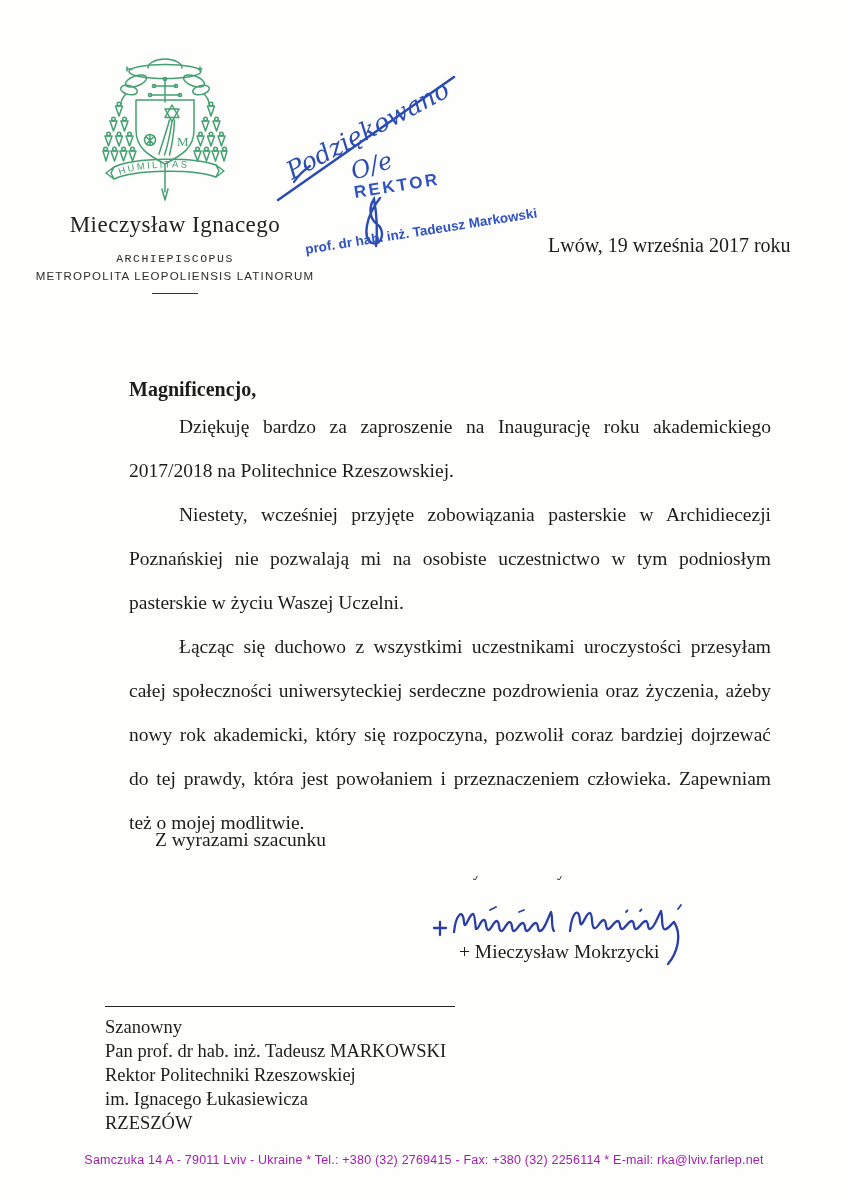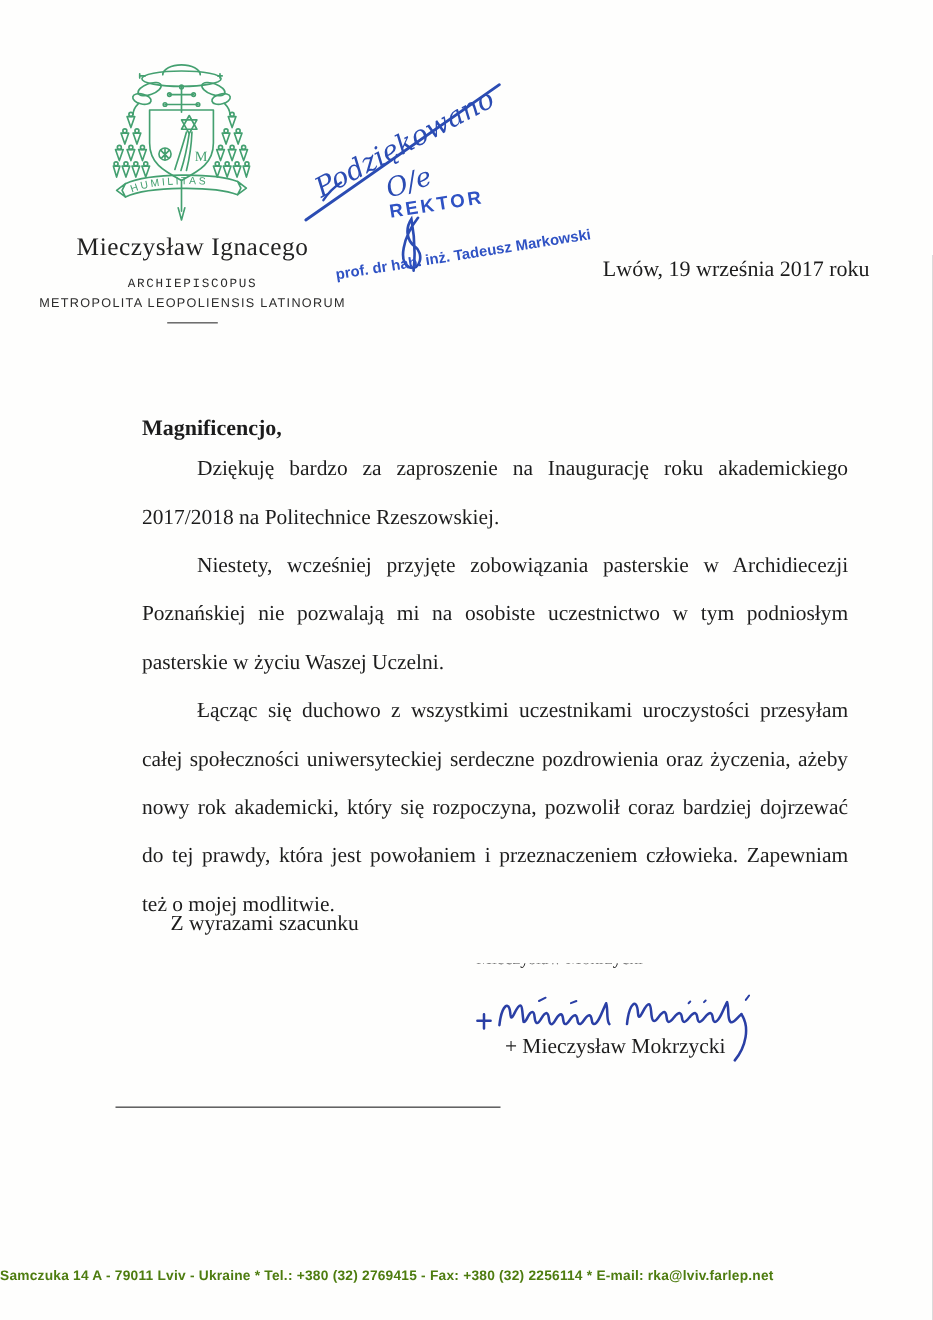--- a/index.html
+++ b/index.html
@@ -46,23 +46,23 @@
   
   .sig-svg{position:absolute;left:420px;top:876px;width:300px;height:108px;}
   .sig-typed{position:absolute;left:459px;top:941px;font-size:19.5px;}
   
   .addr-rule{position:absolute;left:105px;top:1006px;width:350px;border:0;border-top:1.8px solid #222;margin:0;}
   .addressee{position:absolute;left:105px;top:1015px;font-size:18.5px;line-height:24px;}
   .addressee div{white-space:nowrap;}
   
   .footer{
     position:absolute;left:0;top:1153px;width:848px;
-    text-align:left;
+    text-align:center;
     font-family:"Liberation Sans", sans-serif;
-    font-size:12.5px;color:#4d7c0f;letter-spacing:.2px;font-weight:bold;
+    font-size:12.5px;color:#a21caf;letter-spacing:.2px;
   }
   .sr-only{position:absolute;width:1px;height:1px;overflow:hidden;clip:rect(0 0 0 0);white-space:nowrap;}
 </style>
 </head>
 <body>
 
 <div class="page">
 
   <svg class="crest" viewBox="0 0 126 148" xmlns="http://www.w3.org/2000/svg">
     <g stroke="#44a070" fill="none" stroke-width="1.5" stroke-linecap="round" stroke-linejoin="round">
@@ -223,16 +223,23 @@
       <path d="M258,33 l3,-4 M206,36 l1.5,-1.5 M220,35 l1.5,-1.5" stroke-width="1.8"></path>
 
       <path d="M254,46 C262,58 258,76 248,88"></path>
     </g>
     <text class="sr-only">+ Mieczysław Mokrzycki</text>
   </svg>
 
   <div class="sig-typed">+ Mieczysław Mokrzycki</div>
 
   <hr class="addr-rule">
+  <div class="addressee">
+    <div>Szanowny</div>
+    <div>Pan prof. dr hab. inż. Tadeusz MARKOWSKI</div>
+    <div>Rektor Politechniki Rzeszowskiej</div>
+    <div>im. Ignacego Łukasiewicza</div>
+    <div>RZESZÓW</div>
+  </div>
 
   <div class="footer">Samczuka 14 A - 79011 Lviv - Ukraine * Tel.: +380 (32) 2769415 - Fax: +380 (32) 2256114 * E-mail: rka@lviv.farlep.net</div>
 
 </div>
 
 </body></html>

